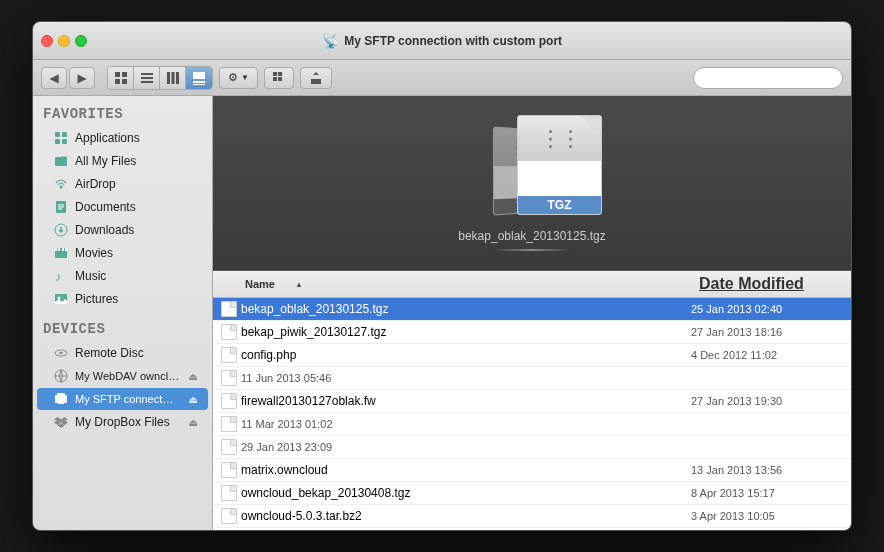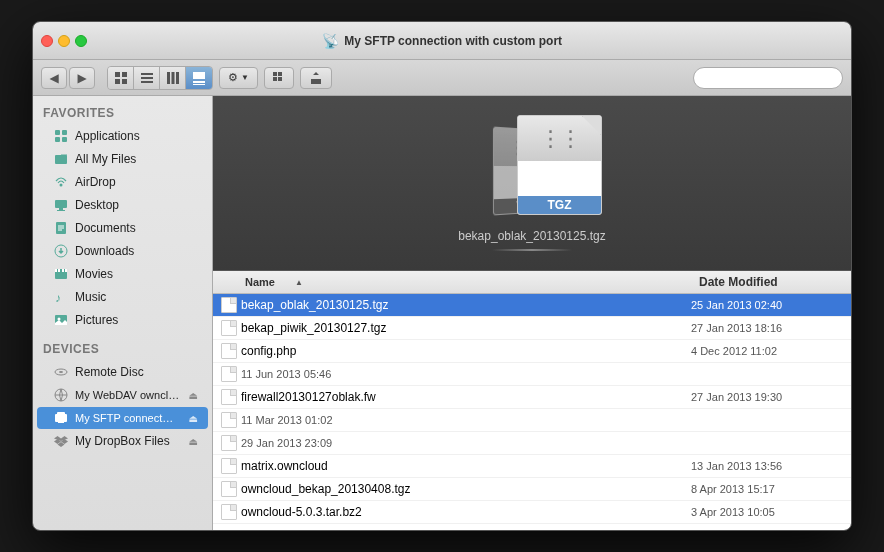--- a/index.html
+++ b/index.html
@@ -132,26 +132,27 @@
     }
     
     .sidebar {
       width: 180px;
       background: linear-gradient(180deg, #e8e8e8 0%, #dcdcdc 100%);
       border-right: 1px solid #aaa;
       overflow-y: auto;
       flex-shrink: 0;
     }
     .sidebar-section-header {
-      font-size: 12px;
+      font-size: 14px;
       font-weight: 700;
       color: #777;
       padding: 10px 10px 4px 10px;
       letter-spacing: 0.5px;
       text-transform: uppercase;
+      font-family: Liberation Mono, monospace;
     }
     .sidebar-item {
       display: flex;
       align-items: center;
       gap: 6px;
       padding: 3px 10px 3px 16px;
       font-size: 12px;
       color: #222;
       cursor: pointer;
       border-radius: 4px;
@@ -274,23 +275,24 @@
       font-size: 11px;
       font-weight: 600;
       color: #333;
       display: flex;
       align-items: center;
       gap: 20px;
     }
     .col-date {
       width: 160px;
       padding: 0 8px;
-      font-size: 12px;
+      font-size: 16px;
       font-weight: 600;
       color: #333;
+      text-decoration: underline;
     }
     .sort-arrow { font-size: 8px; color: #555; }
     .file-row {
       display: flex;
       align-items: center;
       padding: 3px 0;
       border-bottom: 1px solid #f0f0f0;
       cursor: pointer;
     }
     .file-row.selected { background: #3b78d8; }
@@ -444,30 +446,20 @@
         <span class="item-icon">
           <svg width="14" height="14" viewBox="0 0 14 14" fill="none" stroke="#5a9" stroke-width="1.2">
               <circle cx="7" cy="10" r="1.5" fill="#5a9" stroke="none"></circle>
               <path d="M4 8 Q7 4 10 8"></path>
               <path d="M2 6 Q7 0 12 6"></path>
             </svg>
         </span>
         <span>AirDrop</span>
       </div>
 
-      <div class="sidebar-item">
-        <span class="item-icon">
-          <svg width="14" height="14" viewBox="0 0 14 14" fill="#5a9">
-              <rect x="1" y="2" width="12" height="8" rx="1"></rect>
-              <rect x="5" y="10" width="4" height="2" fill="#5a9"></rect>
-              <rect x="3" y="12" width="8" height="1" fill="#5a9"></rect>
-            </svg>
-        </span>
-        <span>Desktop</span>
-      </div>
 
       <div class="sidebar-item">
         <span class="item-icon">
           <svg width="14" height="14" viewBox="0 0 14 14" fill="#5a9">
               <rect x="2" y="1" width="10" height="12" rx="1"></rect>
               <line x1="4" y1="5" x2="10" y2="5" stroke="white" stroke-width="1"></line>
               <line x1="4" y1="7" x2="10" y2="7" stroke="white" stroke-width="1"></line>
               <line x1="4" y1="9" x2="8" y2="9" stroke="white" stroke-width="1"></line>
             </svg>
         </span>

